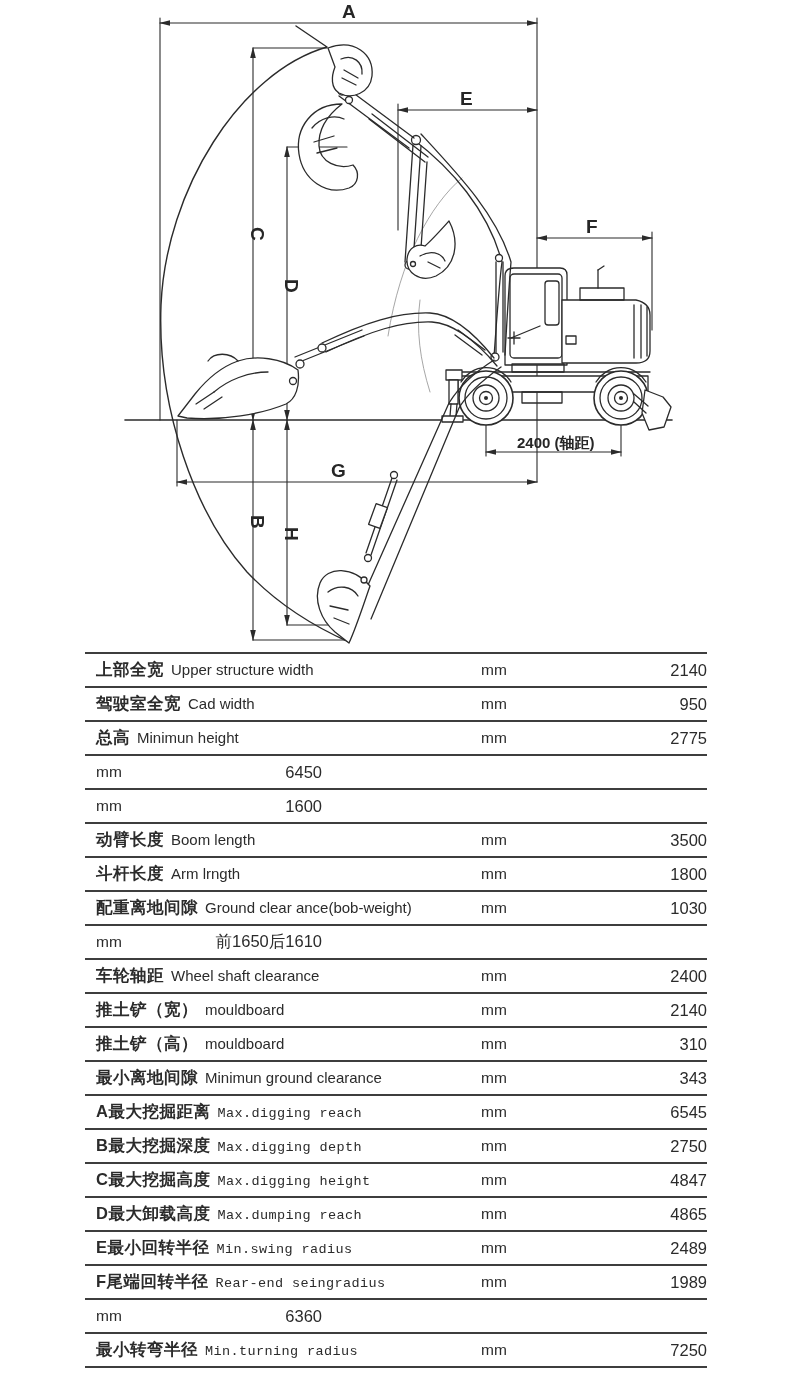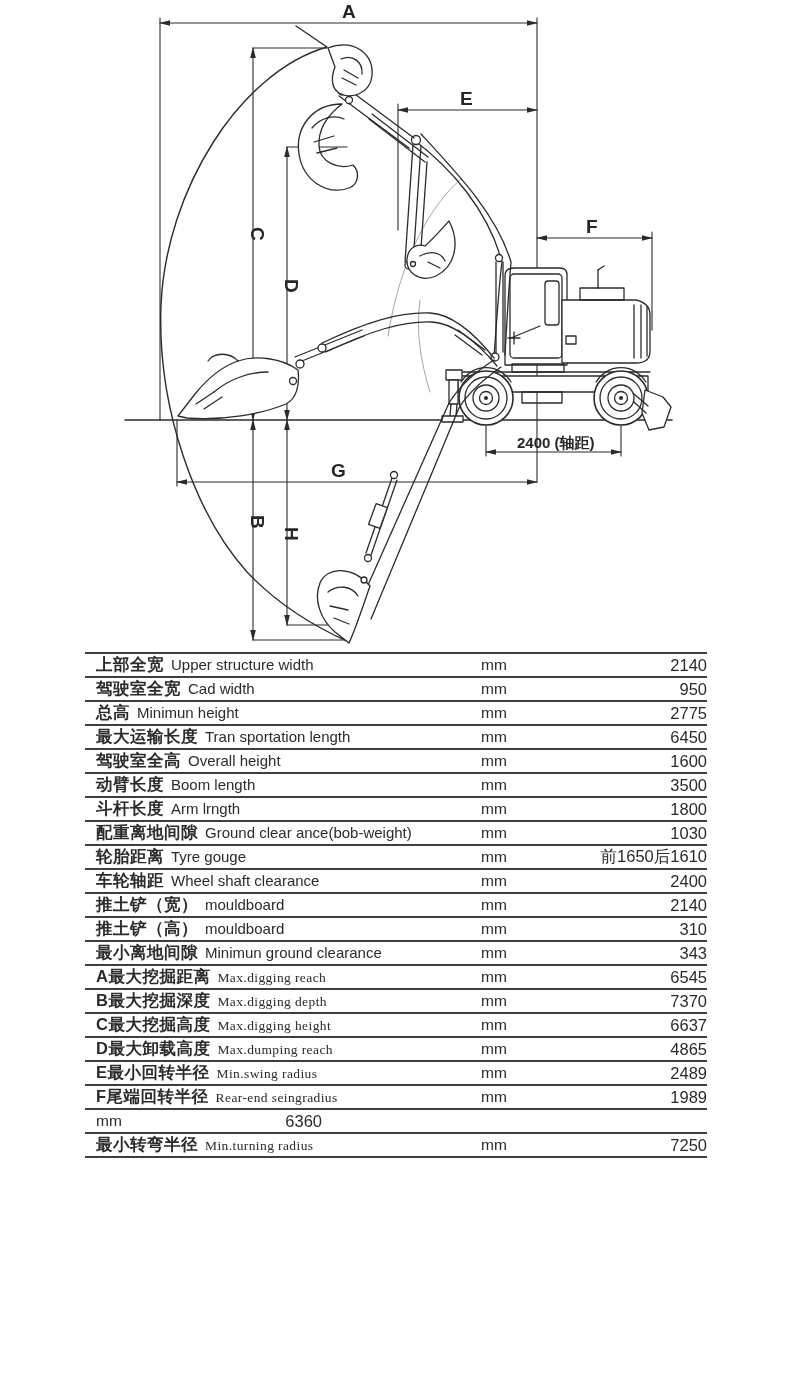--- a/index.html
+++ b/index.html
@@ -5,26 +5,26 @@
   html,body{margin:0;padding:0;background:#ffffff;}
   .page{position:relative;width:800px;height:1400px;background:#fff;overflow:hidden;
         font-family:"Liberation Sans",sans-serif;color:#2b2b2b;}
   svg.diagram{position:absolute;top:0;left:0;}
   svg.diagram text{font-family:"Liberation Sans",sans-serif;fill:#262626;}
   .dimletter{font-size:19px;font-weight:bold;}
   .wbtext{font-size:15px;font-weight:bold;}
 
   .spec-table{position:absolute;top:652px;left:85px;width:622px;
               border-top:2px solid #3e3e3e;}
-  .row{display:flex;align-items:center;height:24px;box-sizing:border-box;
+  .row{display:flex;align-items:center;height:34px;box-sizing:border-box;
        border-bottom:2px solid #3e3e3e;padding-left:11px;}
   .c-label{flex:1 1 auto;min-width:0;white-space:nowrap;}
   .cn{font-weight:bold;font-size:16.5px;letter-spacing:.5px;}
   .en{font-size:15px;margin-left:7px;}
-  .row.mono .en{font-family:Liberation Serif, serif;font-size:13.5px;letter-spacing:.4px;text-align:right;}
+  .row.mono .en{font-family:Liberation Mono, monospace;font-size:13.5px;letter-spacing:.4px;text-align:right;}
   .c-unit{flex:0 0 58px;font-size:15.5px;}
   .c-val{flex:0 0 168px;text-align:right;font-size:16.5px;}
 </style>
 </head>
 <body>
 
 <div class="page">
 
   <svg class="diagram" width="800" height="650" viewBox="0 0 800 650" fill="none" stroke="#2b2b2b" stroke-width="1.2" stroke-linecap="round" stroke-linejoin="round">
     <defs>
@@ -226,31 +226,25 @@
 
     <div class="row">
       <div class="c-label">
         <span class="cn">总高</span><span class="en">Minimun height</span>
       </div>
       <div class="c-unit">mm</div>
       <div class="c-val">2775</div>
     </div>
 
     <div class="row">
-      <div class="c-label">
-        <span class="cn">最大运输长度</span><span class="en">Tran sportation length</span>
-      </div>
       <div class="c-unit">mm</div>
       <div class="c-val">6450</div>
     </div>
 
     <div class="row">
-      <div class="c-label">
-        <span class="cn">驾驶室全高</span><span class="en">Overall height</span>
-      </div>
       <div class="c-unit">mm</div>
       <div class="c-val">1600</div>
     </div>
 
     <div class="row">
       <div class="c-label">
         <span class="cn">动臂长度</span><span class="en">Boom length</span>
       </div>
       <div class="c-unit">mm</div>
       <div class="c-val">3500</div>
@@ -266,23 +260,20 @@
 
     <div class="row">
       <div class="c-label">
         <span class="cn">配重离地间隙</span><span class="en">Ground clear ance(bob-weight)</span>
       </div>
       <div class="c-unit">mm</div>
       <div class="c-val">1030</div>
     </div>
 
     <div class="row">
-      <div class="c-label">
-        <span class="cn">轮胎距离</span><span class="en">Tyre gouge</span>
-      </div>
       <div class="c-unit">mm</div>
       <div class="c-val">前1650后1610</div>
     </div>
 
     <div class="row">
       <div class="c-label">
         <span class="cn">车轮轴距</span><span class="en">Wheel shaft clearance</span>
       </div>
       <div class="c-unit">mm</div>
       <div class="c-val">2400</div>
@@ -318,29 +309,29 @@
       </div>
       <div class="c-unit">mm</div>
       <div class="c-val">6545</div>
     </div>
 
     <div class="row mono">
       <div class="c-label">
         <span class="cn">B最大挖掘深度</span><span class="en">Max.digging depth</span>
       </div>
       <div class="c-unit">mm</div>
-      <div class="c-val">7370</div>
+      <div class="c-val">2750</div>
     </div>
 
     <div class="row mono">
       <div class="c-label">
         <span class="cn">C最大挖掘高度</span><span class="en">Max.digging height</span>
       </div>
       <div class="c-unit">mm</div>
-      <div class="c-val">6637</div>
+      <div class="c-val">4847</div>
     </div>
 
     <div class="row mono">
       <div class="c-label">
         <span class="cn">D最大卸载高度</span><span class="en">Max.dumping reach</span>
       </div>
       <div class="c-unit">mm</div>
       <div class="c-val">4865</div>
     </div>
 

